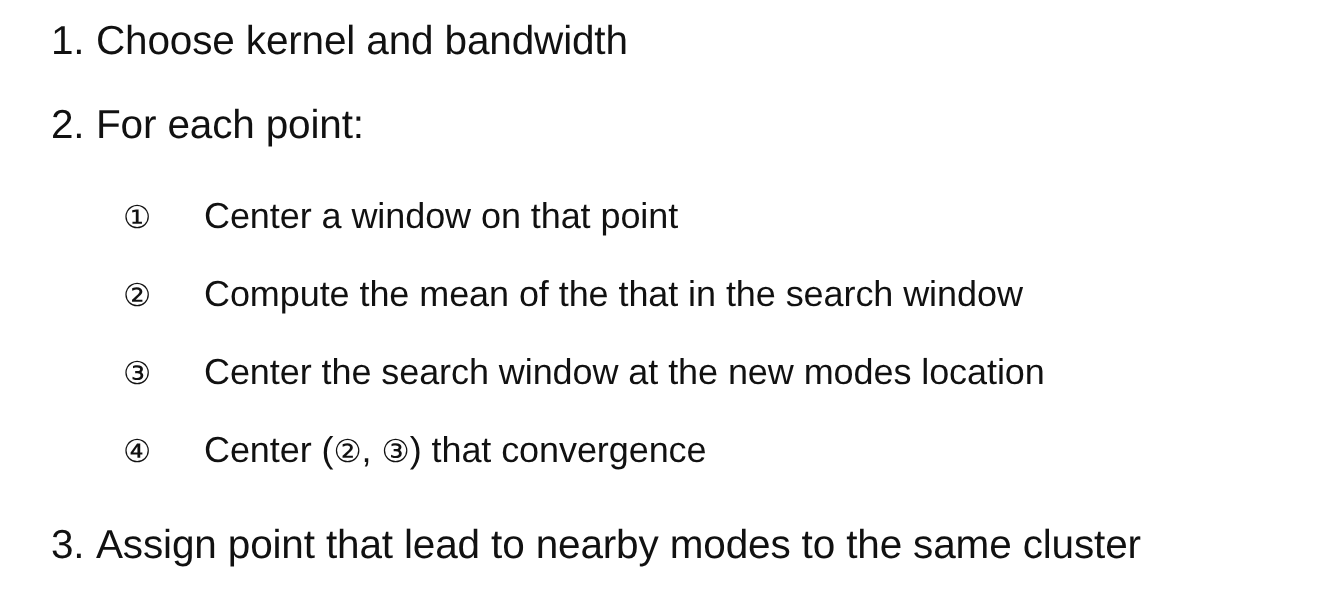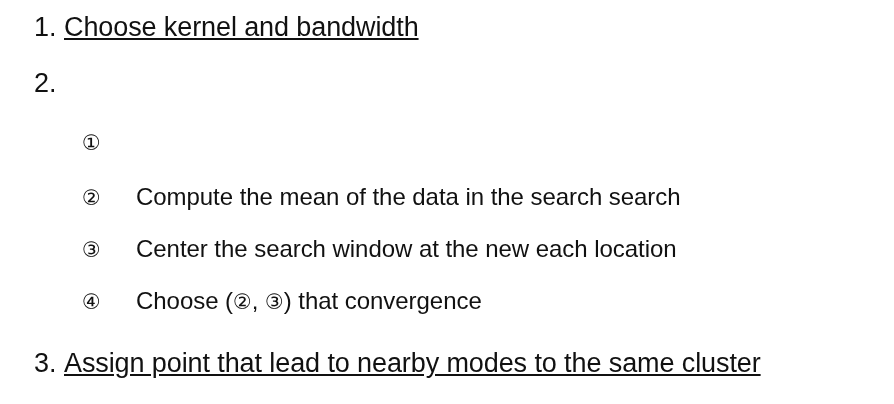--- a/index.html
+++ b/index.html
@@ -37,21 +37,20 @@
     color: #111111;
   }
   .lvl1 .marker {
     width: 30px;
     flex: 0 0 30px;
     text-align: left;
     font-size: 27px;
   }
   .lvl1 .txt {
     display: inline-block;
-    text-decoration: underline;
   }
 
   
   .lvl2 {
     position: absolute;
     left: 82px;
     display: flex;
     align-items: baseline;
     white-space: nowrap;
     font-size: 24px;
@@ -89,39 +88,41 @@
 
 <div id="slide-body">
 
   <div class="lvl1" id="item-1">
     <span class="marker">1.</span>
     <span class="txt">Choose kernel and bandwidth</span>
   </div>
 
   <div class="lvl1" id="item-2">
     <span class="marker">2.</span>
+    <span class="txt">For each point:</span>
   </div>
 
   <div class="lvl2" id="sub-item-1">
     <span class="marker">①</span>
+    <span class="txt">Center a window on that point</span>
   </div>
 
   <div class="lvl2" id="sub-item-2">
     <span class="marker">②</span>
-    <span class="txt">Compute the mean of the data in the search search</span>
+    <span class="txt">Compute the mean of the that in the search window</span>
   </div>
 
   <div class="lvl2" id="sub-item-3">
     <span class="marker">③</span>
-    <span class="txt">Center the search window at the new each location</span>
+    <span class="txt">Center the search window at the new modes location</span>
   </div>
 
   <div class="lvl2" id="sub-item-4">
     <span class="marker">④</span>
-    <span class="txt"><span>Choose (</span><span class="circnum">②</span><span>, </span><span class="circnum">③</span><span>) that convergence</span></span>
+    <span class="txt"><span>Center (</span><span class="circnum">②</span><span>, </span><span class="circnum">③</span><span>) that convergence</span></span>
   </div>
 
   <div class="lvl1" id="item-3">
     <span class="marker">3.</span>
     <span class="txt">Assign point that lead to nearby modes to the same cluster</span>
   </div>
 
 </div>
 
 </body></html>

